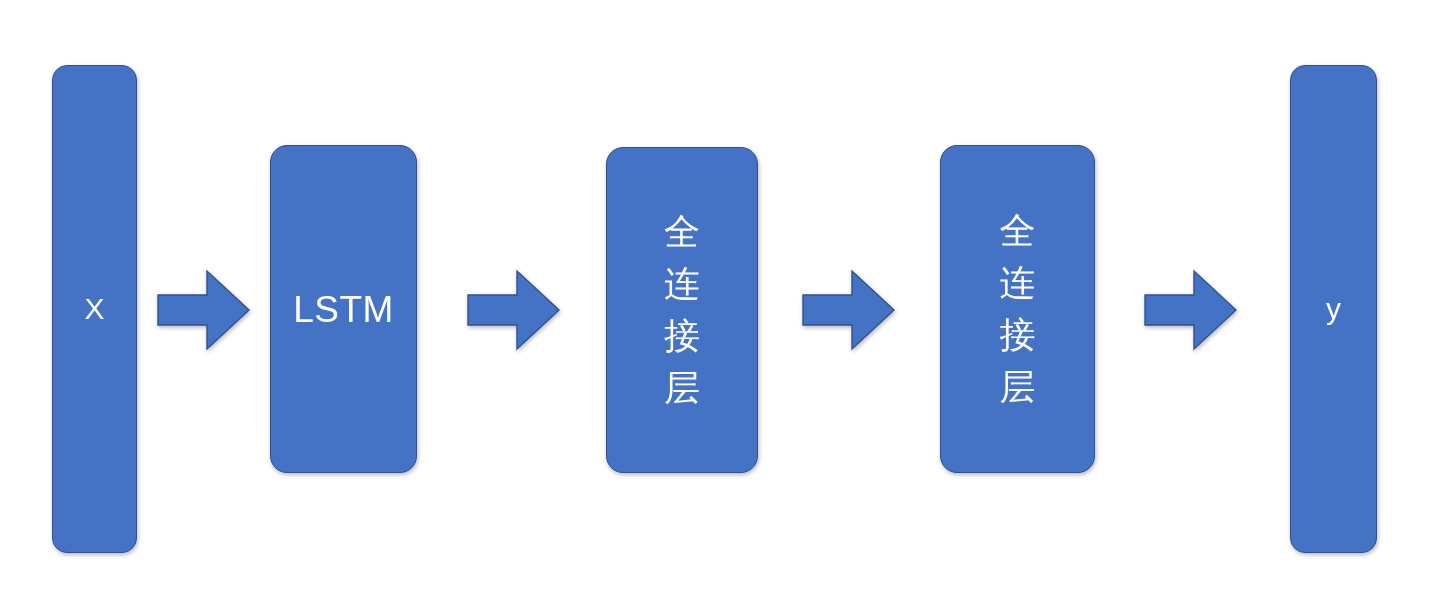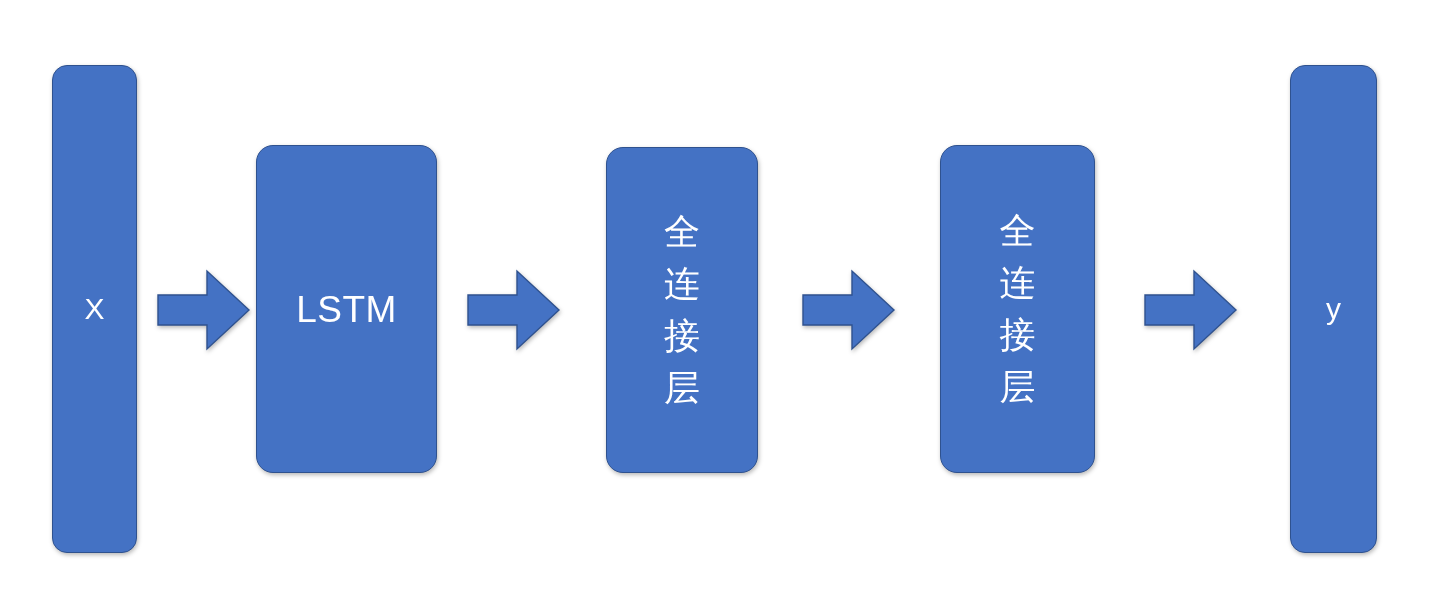--- a/index.html
+++ b/index.html
@@ -85,21 +85,21 @@
   <div class="node io" id="node-input" style="left: 52px; top: 65px; width: 85px; height: 488px; background: rgb(68, 114, 196); border-color: rgb(47, 82, 143); color: rgb(255, 255, 255);">
     <span class="node-label label-io">X</span>
   </div>
 
   <div class="arrow" id="arrow-1" style="left: 158px; top: 271px;">
     <svg width="91" height="78" viewBox="0 0 91 78" aria-hidden="true">
       <polygon class="arrow-shape" points="0,24 49,24 49,0 91,39 49,78 49,54 0,54" fill="#4472C4" stroke="#2F528F"></polygon>
     </svg>
   </div>
 
-  <div class="node layer" id="node-lstm" style="left: 256px; top: 145px; width: 181px; height: 328px; background: rgb(68, 114, 196); border-color: rgb(47, 82, 143); color: rgb(255, 255, 255);">
+  <div class="node layer" id="node-lstm" style="left: 270px; top: 145px; width: 147px; height: 328px; background: rgb(68, 114, 196); border-color: rgb(47, 82, 143); color: rgb(255, 255, 255);">
     <span class="node-label label-lstm">LSTM</span>
   </div>
 
   <div class="arrow" id="arrow-2" style="left: 468px; top: 271px;">
     <svg width="91" height="78" viewBox="0 0 91 78" aria-hidden="true">
       <polygon class="arrow-shape" points="0,24 49,24 49,0 91,39 49,78 49,54 0,54" fill="#4472C4" stroke="#2F528F"></polygon>
     </svg>
   </div>
 
   <div class="node layer" id="node-fc1" style="left: 606px; top: 147px; width: 152px; height: 326px; background: rgb(68, 114, 196); border-color: rgb(47, 82, 143); color: rgb(255, 255, 255);">

